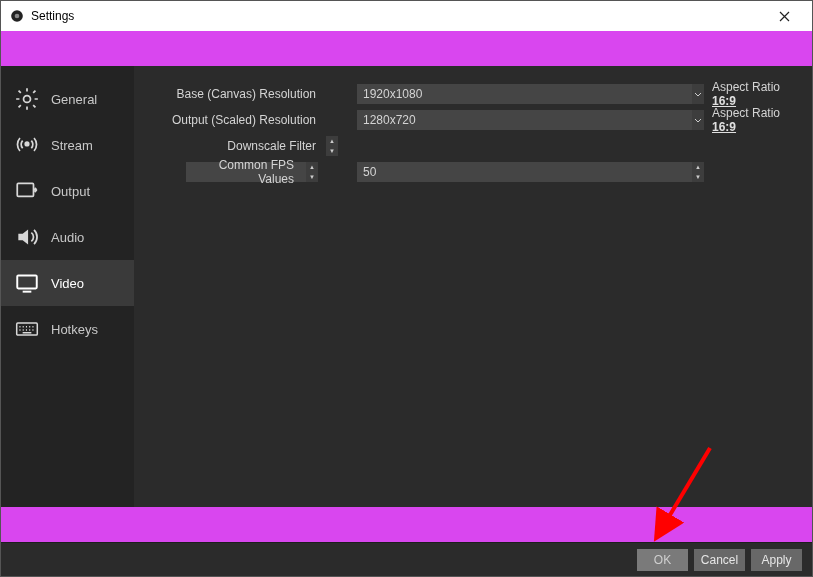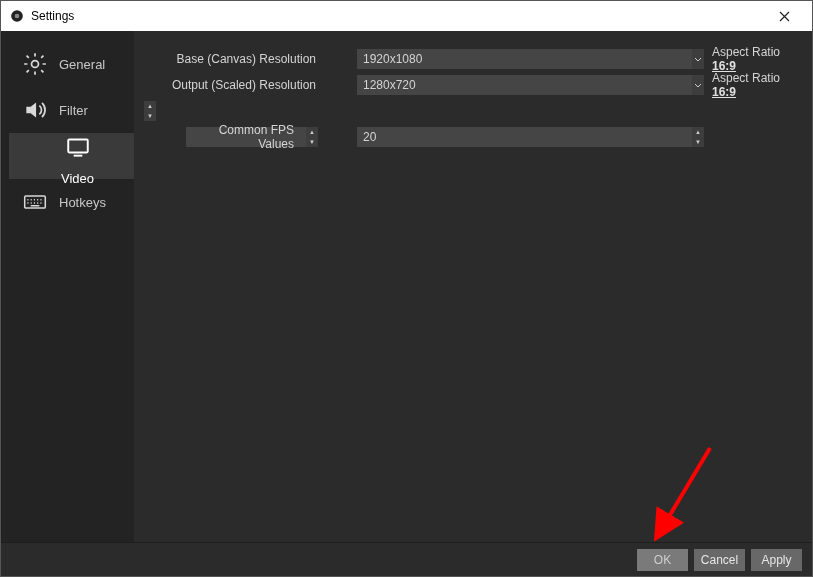--- a/index.html
+++ b/index.html
@@ -1,33 +1,33 @@
 <!DOCTYPE html>
 <html><head>
 <meta charset="utf-8">
 <style>
   * { box-sizing: border-box; margin: 0; padding: 0; font-family: "Segoe UI", Arial, sans-serif; }
   body { background: #fff; width: 813px; height: 577px; overflow: hidden; position: relative; }
 
-  .window { width: 813px; height: 577px; background: #d946ef; border: 1px solid #555; display: flex; flex-direction: column; }
+  .window { width: 813px; height: 577px; background: #d946ef; border: 1px solid #555; display: flex; flex-direction: column; gap: 35px; }
 
   
   .titlebar { height: 30px; background: #fff; display: flex; align-items: center; padding: 0 8px; color: #000; font-size: 12px; }
   .titlebar .logo { width: 16px; height: 16px; margin-right: 6px; display:flex; align-items:center; justify-content:center; }
   .titlebar .title { flex: 0 0 auto; }
   .titlebar .spacer { flex: 1; }
   .titlebar .close { width: 40px; height: 30px; display:flex; align-items:center; justify-content:center; cursor:pointer; font-size:14px; }
 
   
   .body { flex:1; display:flex; background:#2b2b2b; min-height:0; }
 
   
-  .sidebar { width:133px; background:#232323; display:flex; flex-direction:column; padding-top:10px;padding-left:8px; }
+  .sidebar { width:133px; background:#232323; display:flex; flex-direction:column; padding-top:10px; }
   .side-item { height:46px; display:flex; align-items:center; padding-left:12px; color:#c8c8c8; font-size:13px; cursor:pointer; gap:10px; }
-  .side-item.active { background:#3a3a3a; color:#fff;flex-direction:column; }
+  .side-item.active { background:#3a3a3a; color:#fff; }
   .side-item .icon { width:28px; height:28px; display:flex; align-items:center; justify-content:center; flex-shrink:0; }
   .side-item svg { stroke:#d8d8d8; fill:none; }
   .side-item.active svg { stroke:#fff; }
 
   
   .content { flex:1; background:#2b2b2b; padding:18px 10px 0 10px; color:#d4d4d4; font-size:12px; display:flex; flex-direction:column; min-width:0;}
   .row { display:flex; align-items:center; margin-bottom:6px; height:20px; }
   .row .label { width:182px; text-align:right; padding-right:10px; color:#d4d4d4; }
   .row .label-stepper { display:flex; align-items:flex-end; }
   .row .label-stepper .lbl-text { text-align:right; flex:1; padding-right:6px;}
@@ -75,30 +75,48 @@
       <div class="side-item">
         <span class="icon">
           <svg width="26" height="26" viewBox="0 0 24 24" stroke-width="1.6">
               <circle cx="12" cy="12" r="3.2"></circle>
               <path d="M12 2v3M12 19v3M4.2 4.2l2.1 2.1M17.7 17.7l2.1 2.1M2 12h3M19 12h3M4.2 19.8l2.1-2.1M17.7 6.3l2.1-2.1"></path>
             </svg>
         </span>
         <span>General</span>
       </div>
 
-
+      <div class="side-item">
+        <span class="icon">
+          <svg width="26" height="26" viewBox="0 0 24 24" stroke-width="1.6">
+              <circle cx="12" cy="11" r="1.6" fill="#d8d8d8"></circle>
+              <path d="M8 8a5.5 5.5 0 000 7M16 8a5.5 5.5 0 010 7M5.5 5.5a9 9 0 000 12M18.5 5.5a9 9 0 010 12"></path>
+            </svg>
+        </span>
+        <span>Stream</span>
+      </div>
+
+      <div class="side-item">
+        <span class="icon">
+          <svg width="26" height="26" viewBox="0 0 24 24" stroke-width="1.6">
+              <rect x="3" y="5" width="15" height="12" rx="1"></rect>
+              <path d="M18 11h3M21 11l-2-2M21 11l-2 2"></path>
+            </svg>
+        </span>
+        <span>Output</span>
+      </div>
 
       <div class="side-item">
         <span class="icon">
           <svg width="26" height="26" viewBox="0 0 24 24" stroke-width="1.6">
               <path d="M4 9v6h4l5 4V5L8 9H4z" fill="#d8d8d8" stroke="none"></path>
               <path d="M16 8a5 5 0 010 8M18.5 5.5a9 9 0 010 13"></path>
             </svg>
         </span>
-        <span>Filter</span>
+        <span>Audio</span>
       </div>
 
       <div class="side-item active">
         <span class="icon">
           <svg width="26" height="26" viewBox="0 0 24 24" stroke-width="1.8">
               <rect x="3" y="5" width="18" height="12" rx="1"></rect>
               <path d="M8 20h8"></path>
             </svg>
         </span>
         <span>Video</span>
@@ -143,40 +161,41 @@
           <svg width="8" height="5" viewBox="0 0 8 5">
               <path d="M1 1l3 3 3-3" stroke="#ccc" fill="none"></path>
             </svg>
         </div>
         <div class="aspect">
           <span>Aspect Ratio</span> <span class="ratio">16:9</span>
         </div>
       </div>
 
       <div class="row">
+        <div class="label">Downscale Filter</div>
         <div class="stepper">
             <span>▲</span>
             <span>▼</span>
           </div>
         <div style="width:98px"></div>
       </div>
 
       <div class="row">
         <div class="label label-stepper" style="padding-right:0;">
           <div class="dropdown" style="width:120px; justify-content:flex-end; margin-left:auto;">
             <span class="lbl-text">Common FPS Values</span>
           </div>
           <div class="stepper">
               <span>▲</span>
               <span>▼</span>
             </div>
           <div style="width:8px"></div>
         </div>
         <div class="dropdown main">
-          <span>20</span>
+          <span>50</span>
         </div>
         <div class="stepper">
             <span>▲</span>
             <span>▼</span>
           </div>
         <div style="width:98px"></div>
       </div>
 
     </div>
   </div>

